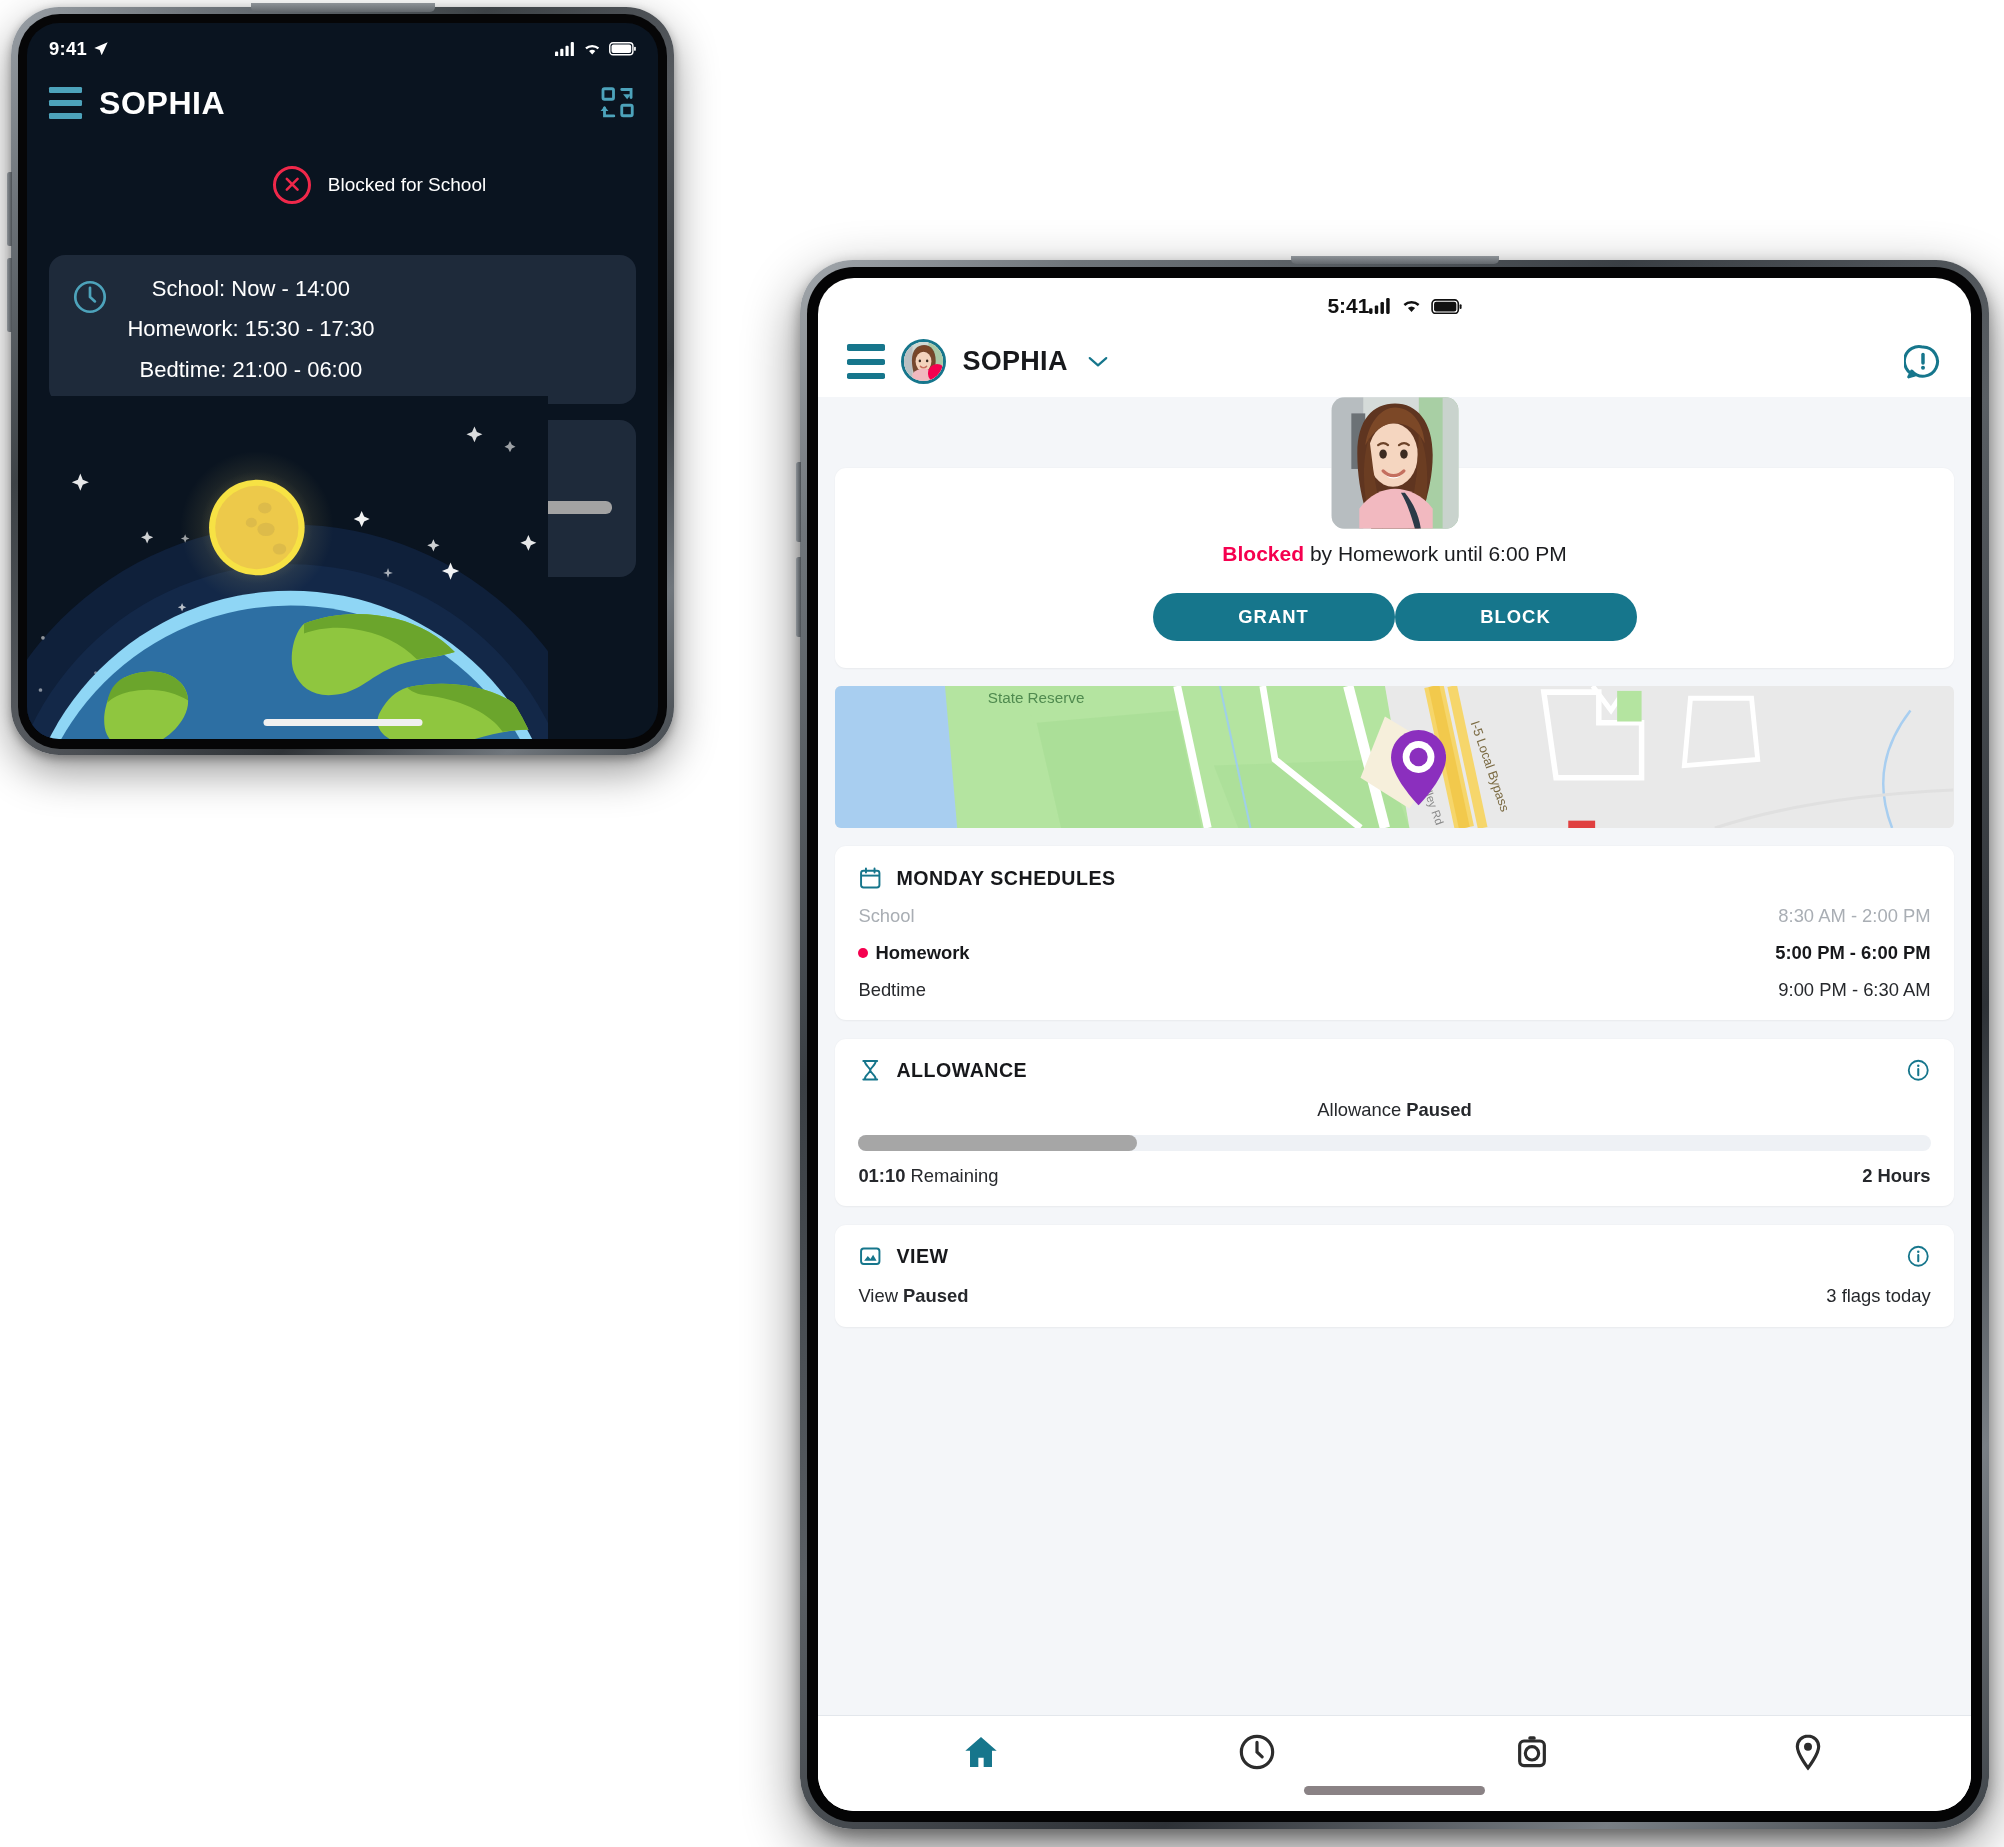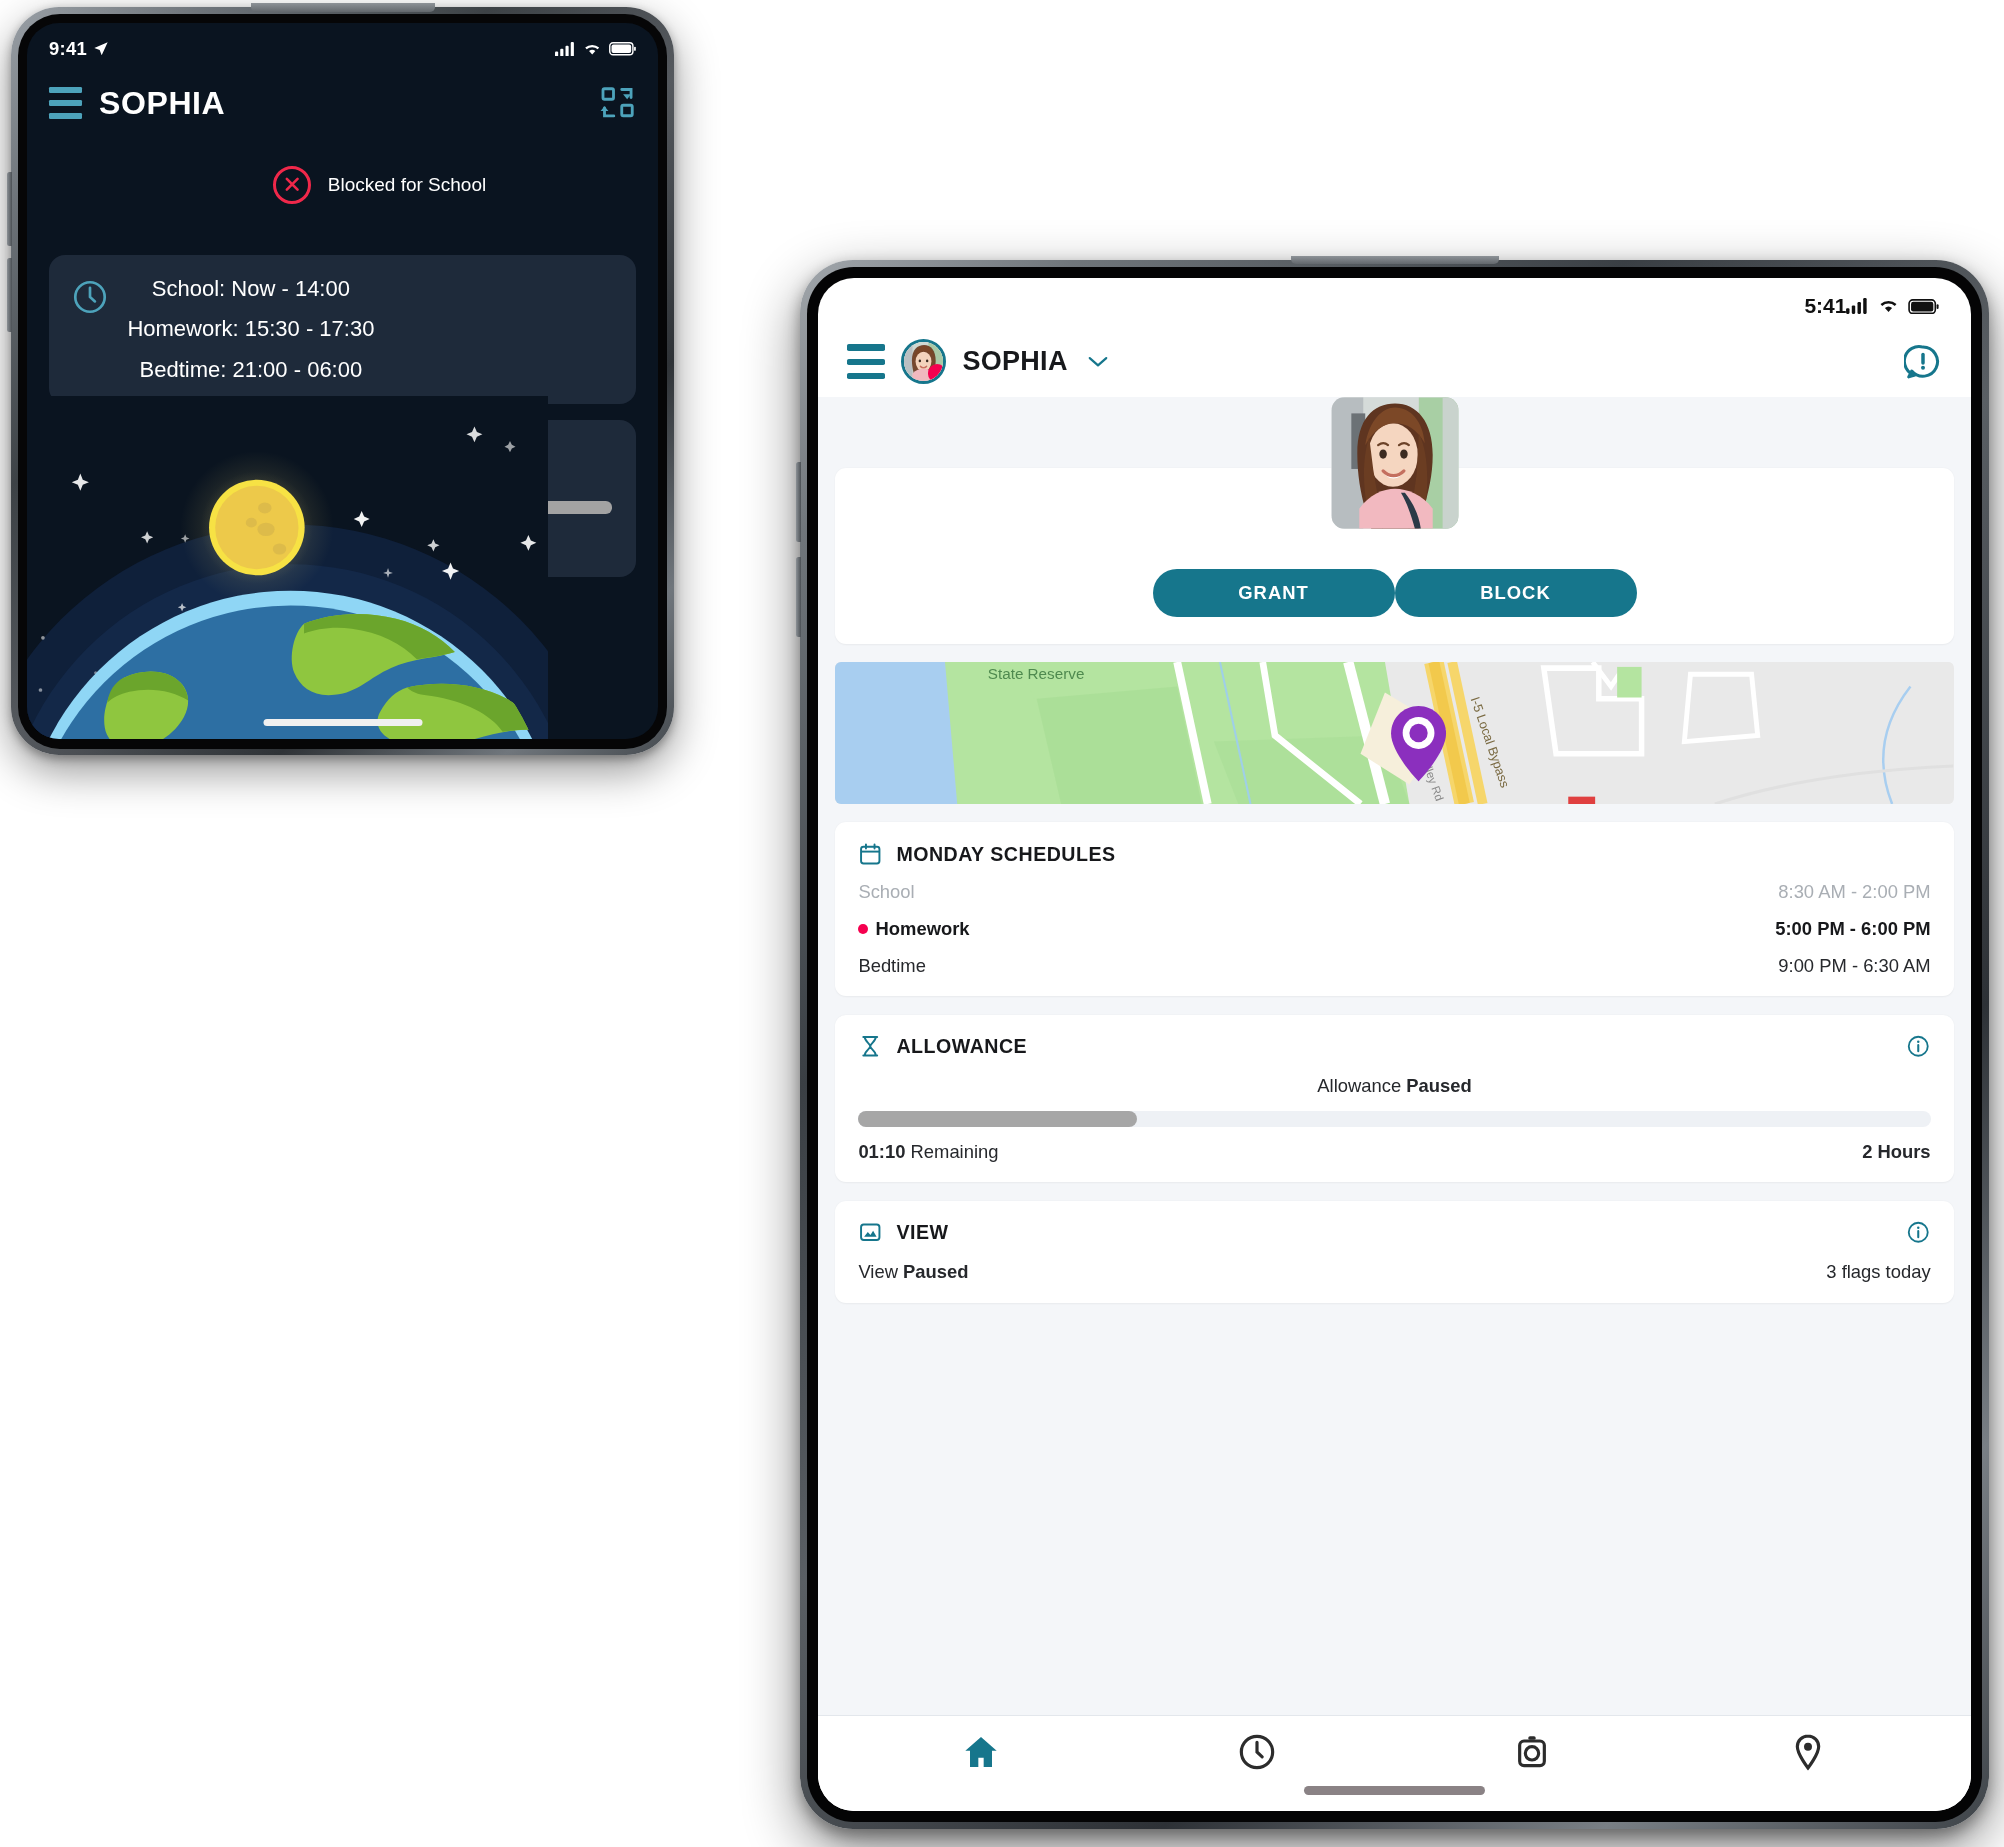--- a/index.html
+++ b/index.html
@@ -100,21 +100,21 @@
   #light-device { left: 800px; top: 260px; width: 1189px; height: 1569px; }
   #light-device .frame-outer {
     border-radius: 53px;
     background: linear-gradient(135deg,#a2a7ac 0%,#70767b 10%,#3a3f44 30%,#5a5f64 48%,#2d3136 70%,#797f85 86%,#3e4348 100%);
     box-shadow: 0 21px 55px rgba(0,0,0,.48), 0 6.1px 14.7px rgba(0,0,0,.34);
   }
   #light-device .frame-bezel { inset: 7.4px; border-radius: 47px; background: #040405; }
   #light-device .screen { inset: 18.4px; border-radius: 36px; background: #fff; display: flex; flex-direction: column; }
 
   .lt-status {
-    display: flex; align-items: center; justify-content: flex-end;
+    display: flex; align-items: center; justify-content: center;
     padding: 16px 32px 0 32px; color: #111;
   }
   .lt-status-time { font-size: 21px; font-weight: 700; }
   .lt-status-right { display: flex; align-items: center; gap: 8.6px; }
 
   .lt-header {
     display: flex; align-items: center; justify-content: space-between;
     padding: 21px 29px 12.3px 29px;
   }
   .lt-header-left { display: flex; align-items: center; gap: 16px; }
@@ -422,20 +422,23 @@
               <ellipse cx="26" cy="28.5" rx="1.9" ry="2.3" fill="#3c2c22"></ellipse>
               <ellipse cx="36.5" cy="28.5" rx="1.9" ry="2.3" fill="#3c2c22"></ellipse>
               <path d="M23.5 24c1.6-1.2 3.6-1.2 5 0" stroke="#6b4228" stroke-width="1.1" fill="none" stroke-linecap="round"></path>
               <path d="M34 24c1.6-1.2 3.6-1.2 5 0" stroke="#6b4228" stroke-width="1.1" fill="none" stroke-linecap="round"></path>
               <path d="M26 37c3 3.2 7.5 3.2 10.5 0 -2 5-8.5 5-10.5 0z" fill="#fff"></path>
               <path d="M26 37c3 3.2 7.5 3.2 10.5 0" stroke="#c4705f" stroke-width="1.6" fill="none" stroke-linecap="round"></path>
               <path d="M14 56c5-7 12-10 18-10s14 3 19 10v10H14z" fill="#f2b9c0"></path>
               <path d="M37 48c4 5 7 11 8 18h-3c-2-7-4-13-7-18z" fill="#2b3a47"></path>
             </svg>
           </div>
+          <div class="blocked-line">
+            <b>Blocked</b><span> by Homework until 6:00 PM</span>
+          </div>
           <div class="hero-btns">
             <button class="pill">GRANT</button>
             <button class="pill">BLOCK</button>
           </div>
         </div>
 
         <div class="map-card">
           <svg width="100%" height="100%" viewBox="0 0 1830 232" preserveAspectRatio="none">
             <rect width="1830" height="232" fill="#e9e9e9"></rect>
             <rect x="0" y="0" width="215" height="232" fill="#a8cef0"></rect>

